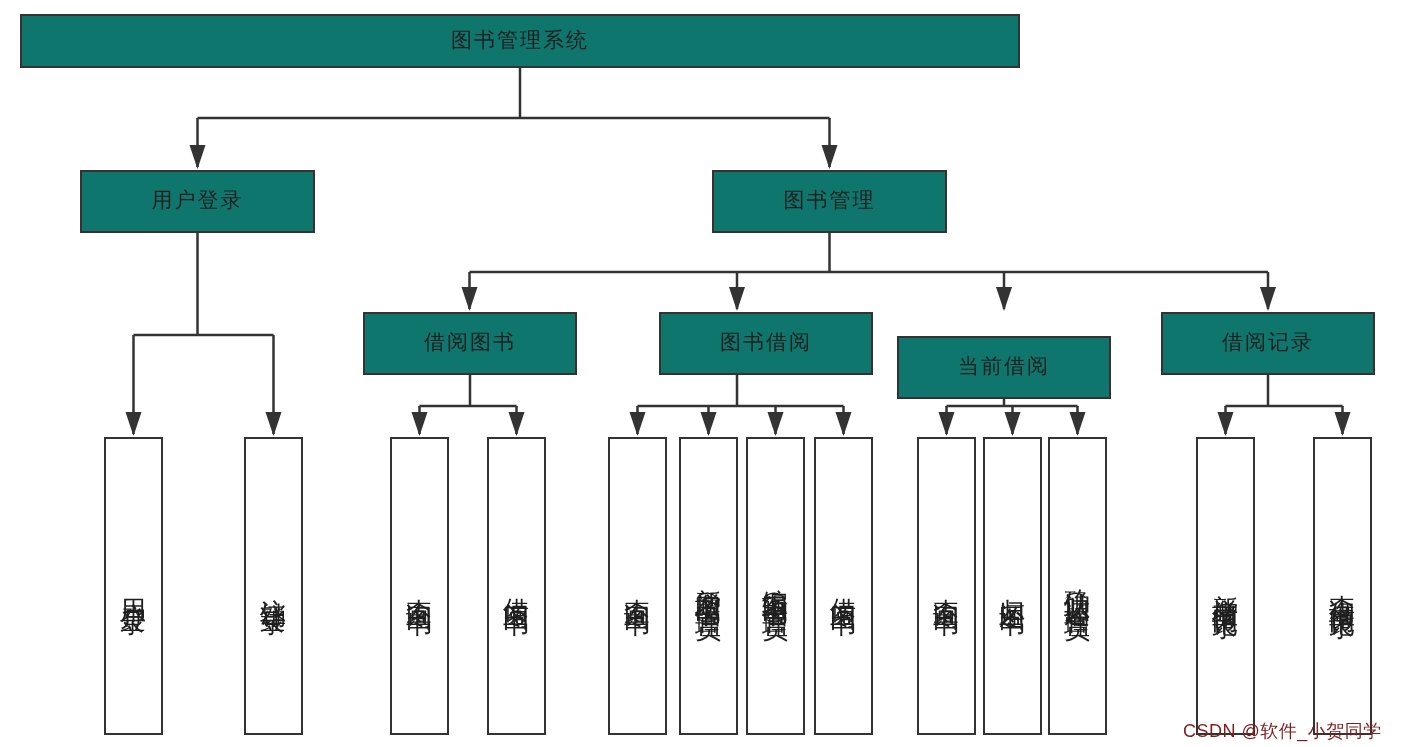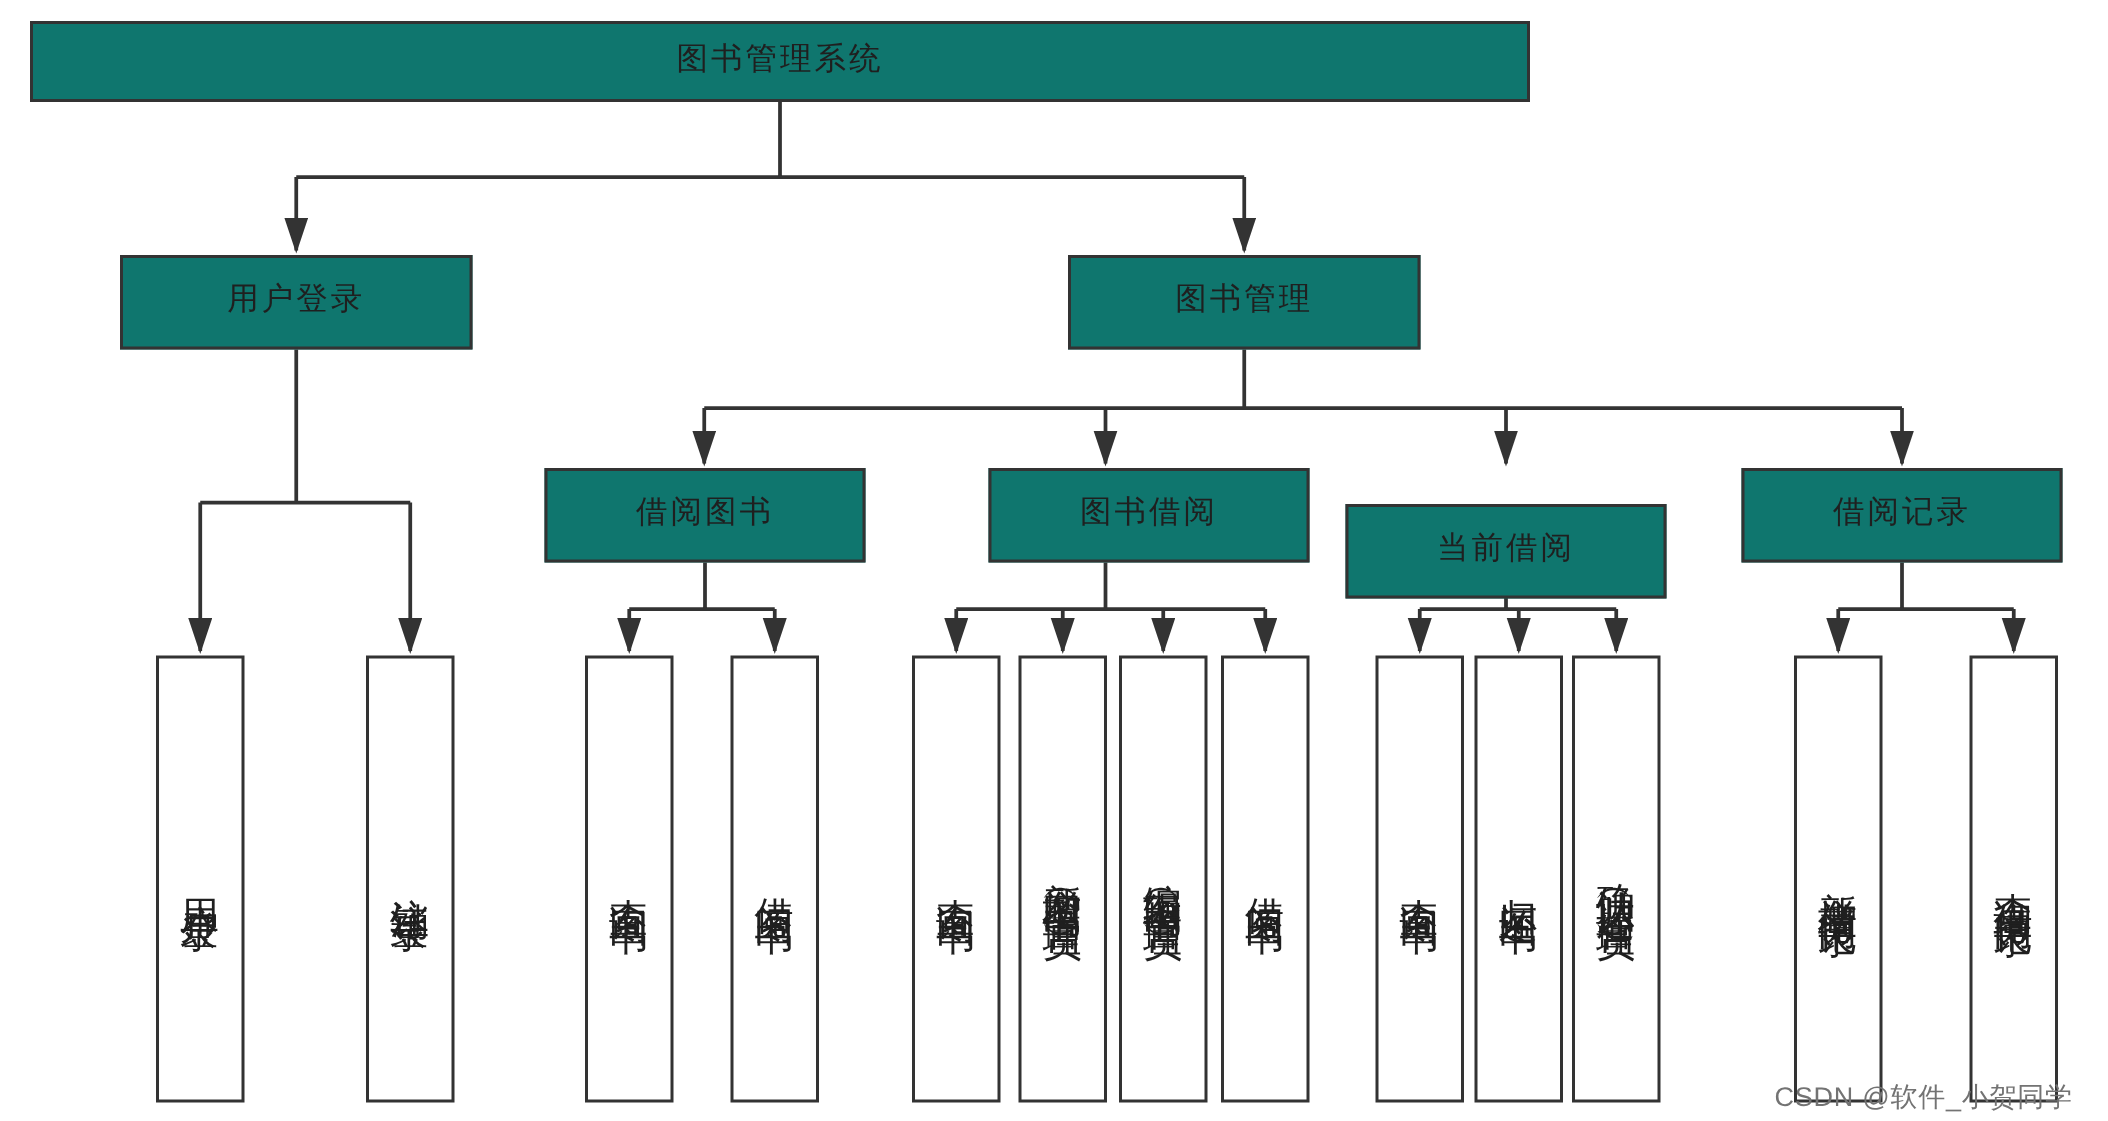--- a/index.html
+++ b/index.html
@@ -54,21 +54,21 @@
     line-height: 1;
     writing-mode: vertical-rl;
     text-orientation: mixed;
   }
   .watermark {
     position: absolute;
     left: 1183px;
     top: 719px;
     font-size: 18px;
     letter-spacing: 0.5px;
-    color: #737373;
+    color: #7f1d1d;
     white-space: nowrap;
     z-index: 5;
   }
 </style>
 </head>
 <body>
 
 <div class="canvas">
 
   <svg class="connectors" viewBox="0 0 1405 747" xmlns="http://www.w3.org/2000/svg">

